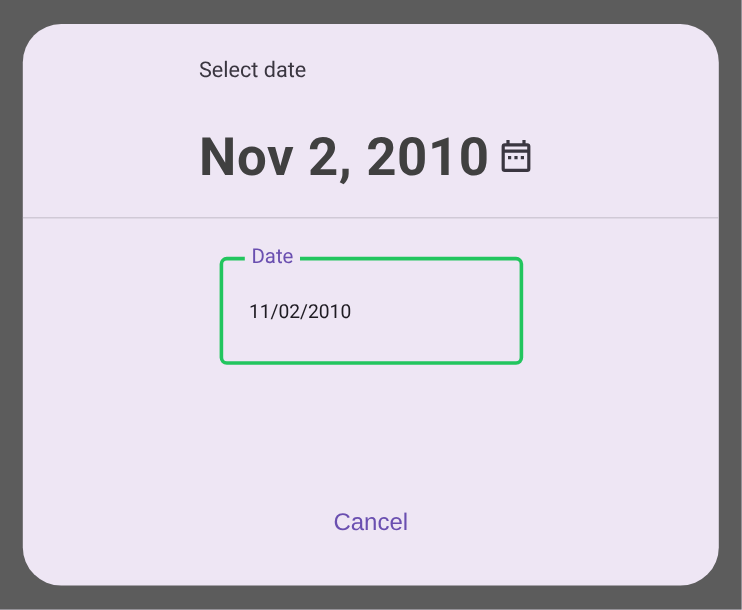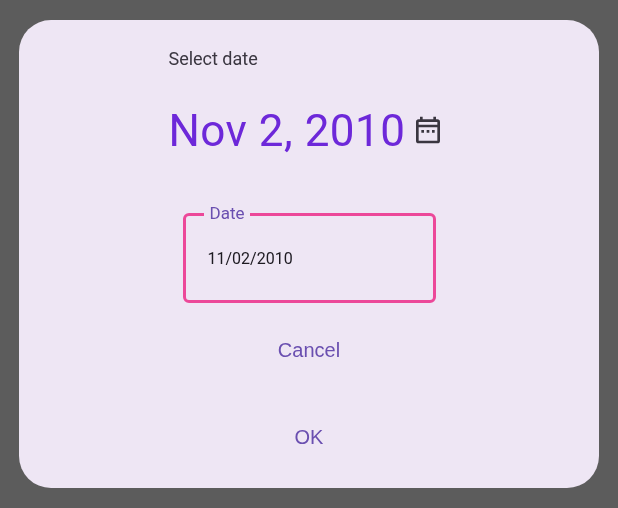--- a/index.html
+++ b/index.html
@@ -35,22 +35,22 @@
       color: #3a3640;
       margin-bottom: 36px;
     }
     .display-row {
       display: flex;
       align-items: center;
       justify-content: space-between;
     }
     .display-date {
       font-size: 44px;
-      font-weight: 400;
-      color: #6d28d9;
+      font-weight: 700;
+      color: #404040;
       letter-spacing: 0.5px;
     }
     .cal-icon-btn {
       background: none;
       border: none;
       padding: 6px;
       cursor: pointer;
       display: inline-flex;
       align-items: center;
       justify-content: center;
@@ -64,21 +64,21 @@
       height: 1px;
       background: #c9c2cf;
       width: 100%;
     }
     .body {
       padding: 32px 36px 24px 36px;
       flex: 1;
     }
     .input-field {
       position: relative;
-      border: 3px solid #ec4899;
+      border: 3px solid #22c55e;
       border-radius: 6px;
       height: 90px;
       display: flex;
       align-items: center;
       padding: 0 22px;
     }
     .input-label {
       position: absolute;
       top: -13px;
       left: 18px;
@@ -96,21 +96,20 @@
       width: 100%;
       outline: none;
       font-family: inherit;
     }
     .actions {
       display: flex;
       justify-content: flex-end;
       align-items: center;
       gap: 40px;
       padding: 0 40px 28px 40px;
-      flex-direction: column;
     }
     .action-btn {
       background: none;
       border: none;
       font-size: 20px;
       font-weight: 500;
       color: #6a4fb0;
       cursor: pointer;
       padding: 12px 8px;
     }
@@ -134,15 +133,14 @@
   </div>
   <div class="divider"></div>
   <div class="body">
     <div class="input-field">
       <span class="input-label">Date</span>
       <input type="text" class="date-input" value="11/02/2010" style="">
     </div>
   </div>
   <div class="actions">
     <button class="action-btn">Cancel</button>
-    <button class="action-btn">OK</button>
   </div>
 </div>
 
 </body></html>

